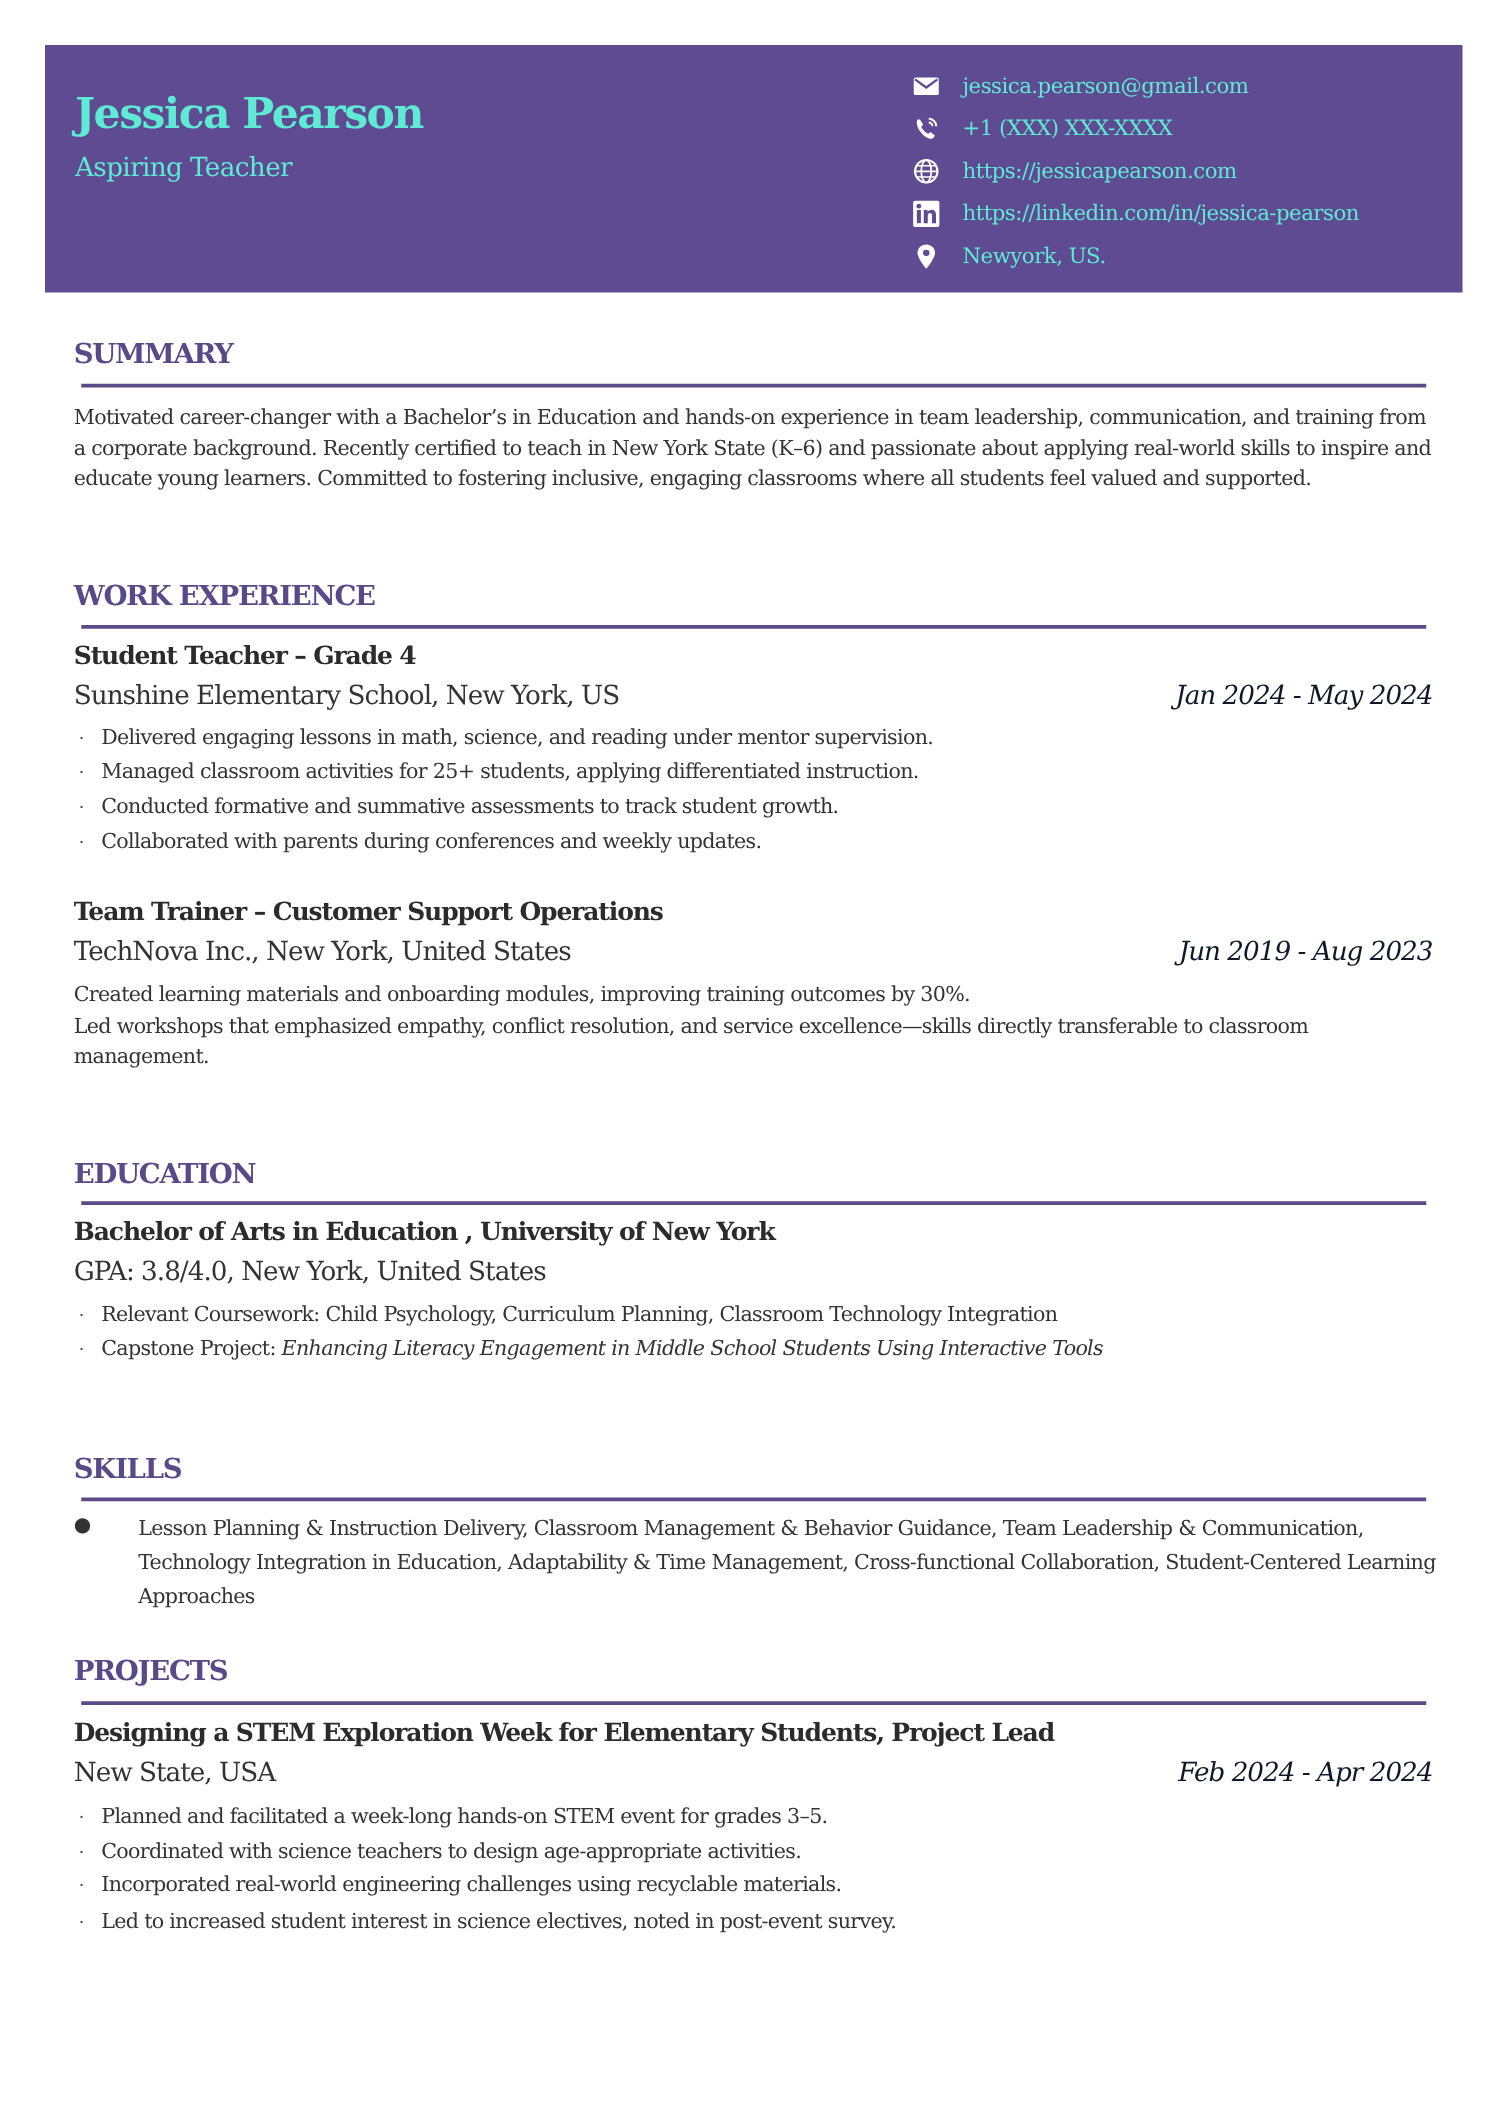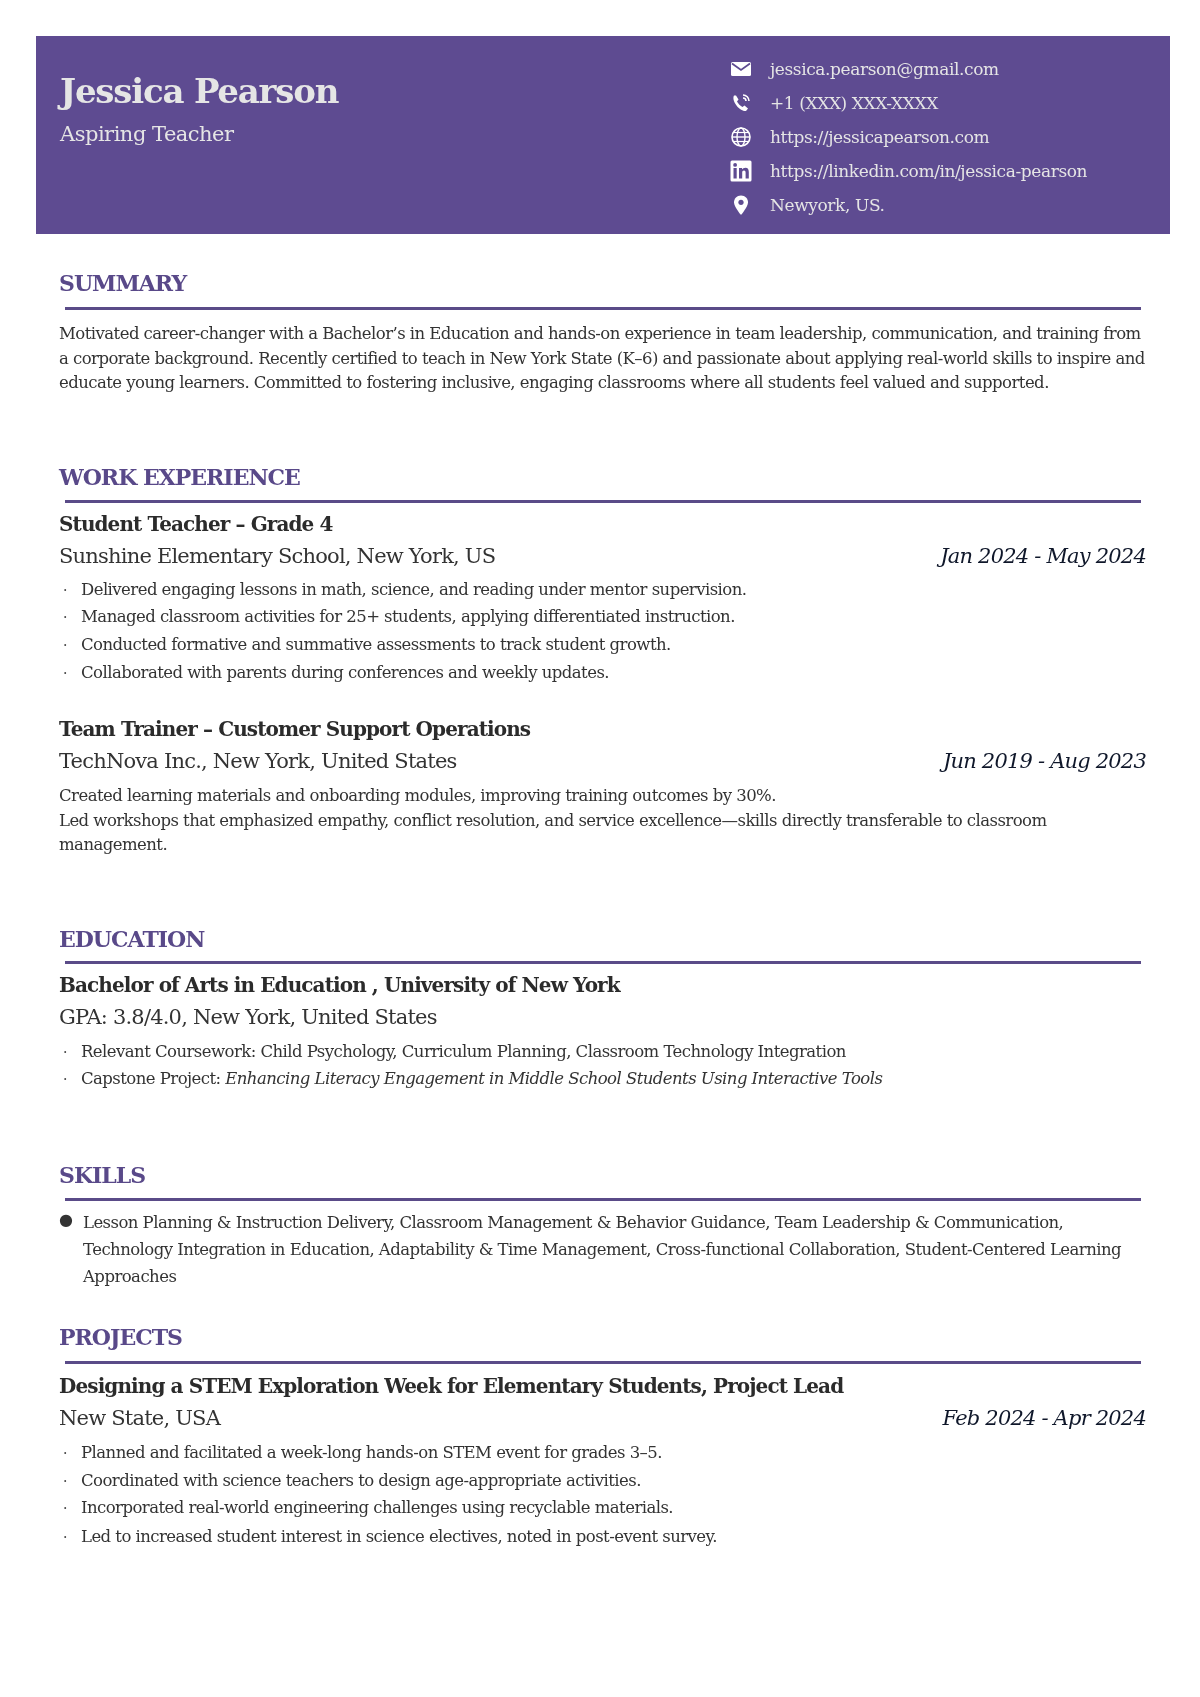--- a/index.html
+++ b/index.html
@@ -1,21 +1,21 @@
 <!DOCTYPE html>
 <html><head>
 <meta charset="utf-8">
 <style>
   * { box-sizing: border-box; margin: 0; padding: 0; }
   html, body { width: 1200px; height: 1697px; background: #ffffff; }
   body { position: relative; font-family: "DejaVu Serif", "Liberation Serif", serif; color: #2e2e2e; overflow: hidden; }
 
   .header {
     position: absolute; left: 36px; top: 36px; width: 1134px; height: 198px;
-    background: #5e4b91; color: #e5e5e5; padding-left: 13px;
+    background: #5e4b91; color: #5eead4; padding-left: 13px;
   }
   .name {
     position: absolute; left: 24px; top: 38px;
     font-family: "DejaVu Serif", serif; font-weight: bold; font-size: 34px; letter-spacing: -1.2px;
     line-height: 1;
   }
   .title {
     position: absolute; left: 24px; top: 88px; font-size: 21px; letter-spacing: -0.5px; line-height: 1;
   }
   .contacts { position: absolute; left: 694px; top: 16px; }
@@ -36,21 +36,21 @@
   .job-sub { position: absolute; left: 59px; font-size: 21px; letter-spacing: -0.8px; color: #333; line-height: 1; white-space: nowrap; }
   .job-date { position: absolute; right: 54px; font-style: italic; font-size: 21px; letter-spacing: -0.8px; color: #0f172a; line-height: 1; white-space: nowrap; }
 
   .bullets { position: absolute; left: 63px; list-style: none; }
   .bullets li { display: flex; align-items: baseline; font-size: 16.5px; letter-spacing: -0.55px; color: #333; white-space: nowrap; }
   .bullets li .dot { width: 18px; font-size: 14px; color: #444; }
   .bullets li em { font-style: italic; }
 
   .skills { position: absolute; left: 59px; width: 1090px; display: flex; }
   .skills .bigdot { width: 24px; font-size: 16px; color: #333; padding-top: 1px; }
-  .skills .txt { font-size: 16.5px; line-height: 27px; letter-spacing: -0.55px; color: #333; width: 1060px; }
+  .skills .txt { font-size: 16.5px; line-height: 27px; letter-spacing: -0.55px; color: #333; width: 1060px; margin-left: 28px; }
 </style>
 </head>
 <body>
 
 <div class="header">
   <div class="name">Jessica Pearson</div>
   <div class="title">Aspiring Teacher</div>
   <div class="contacts">
     <div class="contact">
       <span class="ic">

